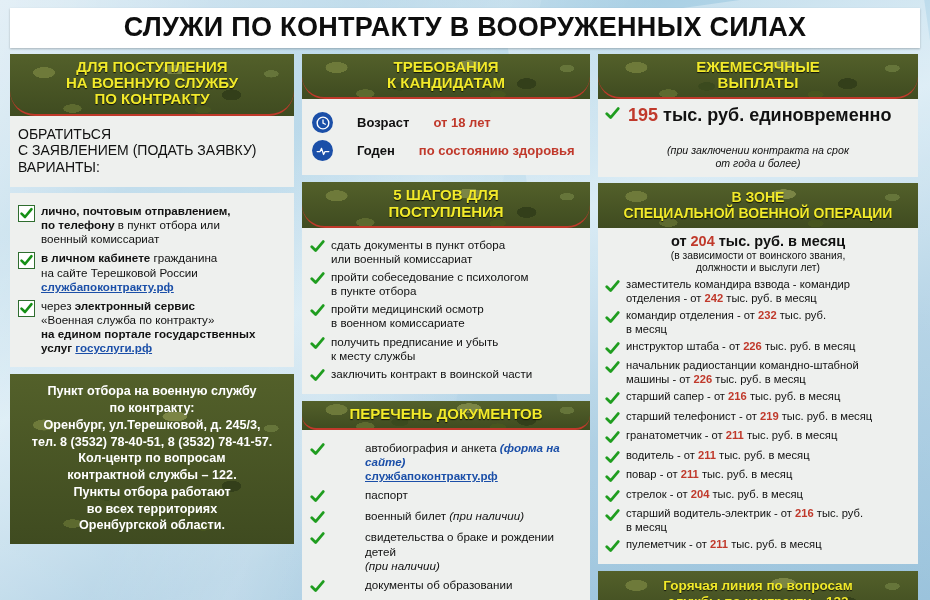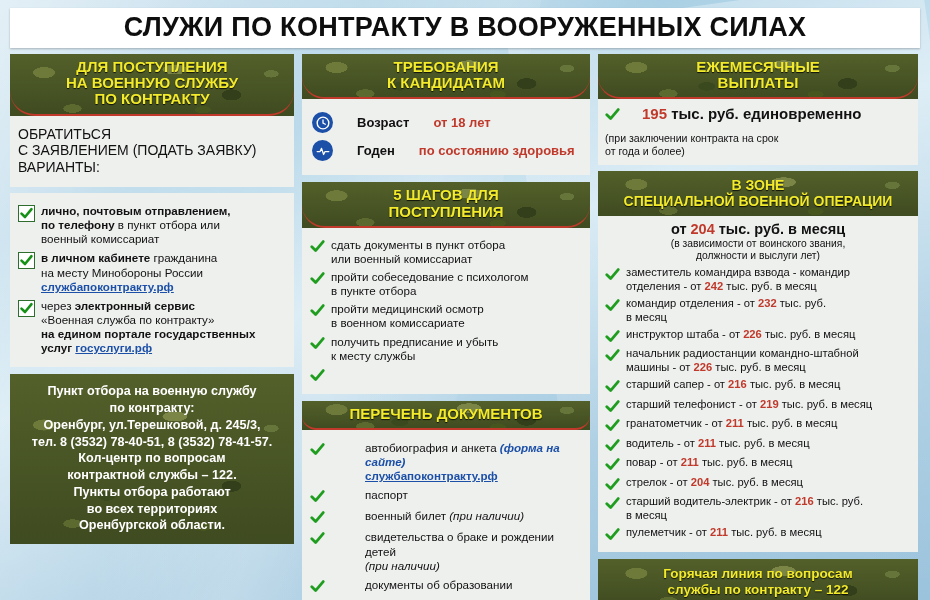--- a/index.html
+++ b/index.html
@@ -206,29 +206,30 @@
     padding: 7px 4px 8px 4px;
     text-shadow: 0 1px 1px rgba(0,0,0,0.8);
   }
 
   
   .pay-top {
     background: #eef0ee;
     padding: 6px 7px 7px 7px;
   }
   .pay-top .lead {
-    display: flex; gap: 22px; align-items: center;
-    font-size: 15px; font-weight: bold; color: #111;
+    display: flex; gap: 8px; align-items: flex-start;
+    font-size: 18px; font-weight: bold; color: #111;
   }
   .pay-top .sub {
-    text-align: left;
+    text-align: center;
     font-size: 10.6px;
     color: #111;
     line-height: 1.2;
-    margin-top: 10px;
+    margin-top: 18px;
+    font-style: italic;
   }
   .zone-bar {
     text-align: center;
     color: #f2ea2a;
     font-weight: bold;
     font-size: 14px;
     line-height: 1.15;
     padding: 6px 4px 7px 4px;
     text-shadow: 0 1px 1px rgba(0,0,0,0.8);
   }
@@ -301,21 +302,21 @@
        </div>
 
        <div class="row">
          <span class="chk box">
            <svg viewBox="0 0 15 15">
                   <path d="M2.5 7.6 L6 11 L12.5 3.2" stroke="#169016" stroke-width="2.6" fill="none" stroke-linecap="round" stroke-linejoin="round"></path>
                 </svg>
          </span>
          <span class="txt">
            <span class="bold">в личном кабинете</span><span> гражданина</span><br>
-           <span>на месту Минобороны России</span><br>
+           <span>на сайте Терешковой России</span><br>
            <span class="link">службапоконтракту.рф</span>
          </span>
        </div>
 
        <div class="row">
          <span class="chk box">
            <svg viewBox="0 0 15 15">
                   <path d="M2.5 7.6 L6 11 L12.5 3.2" stroke="#169016" stroke-width="2.6" fill="none" stroke-linecap="round" stroke-linejoin="round"></path>
                 </svg>
          </span>
@@ -427,20 +428,21 @@
            <span>получить предписание и убыть</span><br>
            <span>к месту службы</span>
          </span>
        </div>
        <div class="row">
          <span class="chk">
            <svg viewBox="0 0 15 15">
                   <path d="M1.8 7.8 L5.6 11.6 L13.2 2.6" stroke="#1f9d1f" stroke-width="2.8" fill="none" stroke-linecap="round" stroke-linejoin="round"></path>
                 </svg>
          </span>
+         <span class="txt">заключить контракт в воинской части</span>
        </div>
      </div>
 
      <div class="spacer7"></div>
 
      <div class="camo">
        <div class="hdr">ПЕРЕЧЕНЬ ДОКУМЕНТОВ</div>
      </div>
 
      <div class="panel docs">

